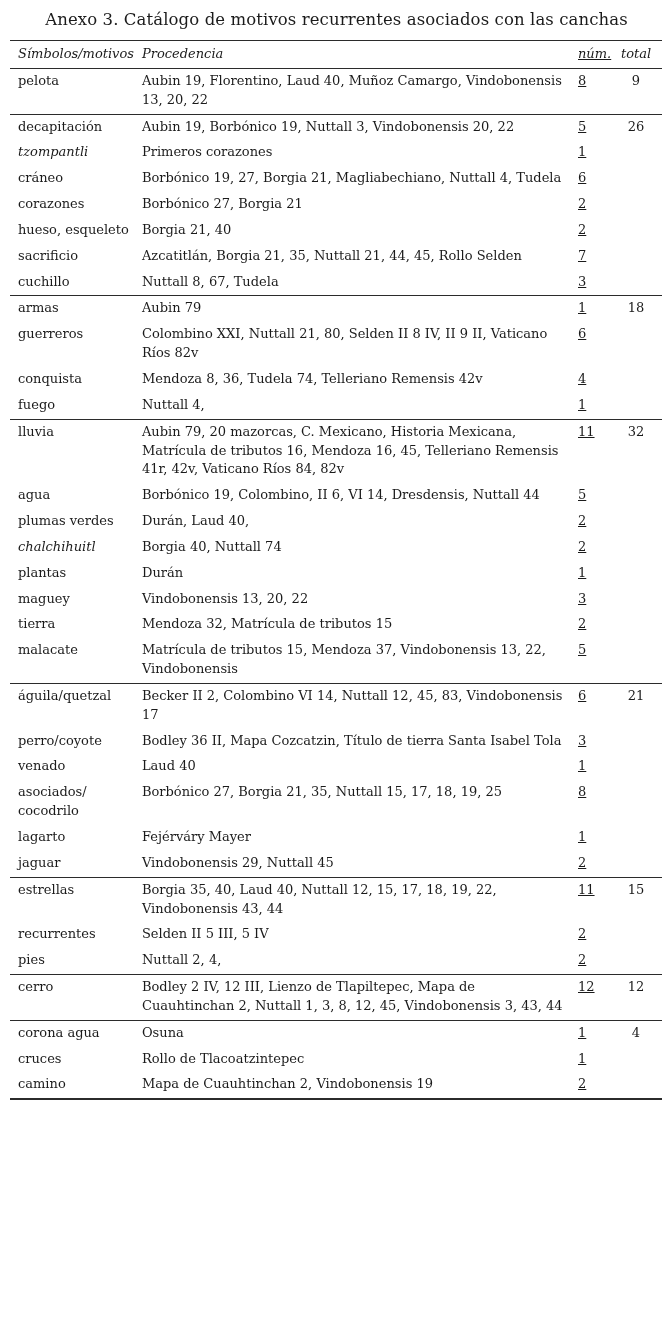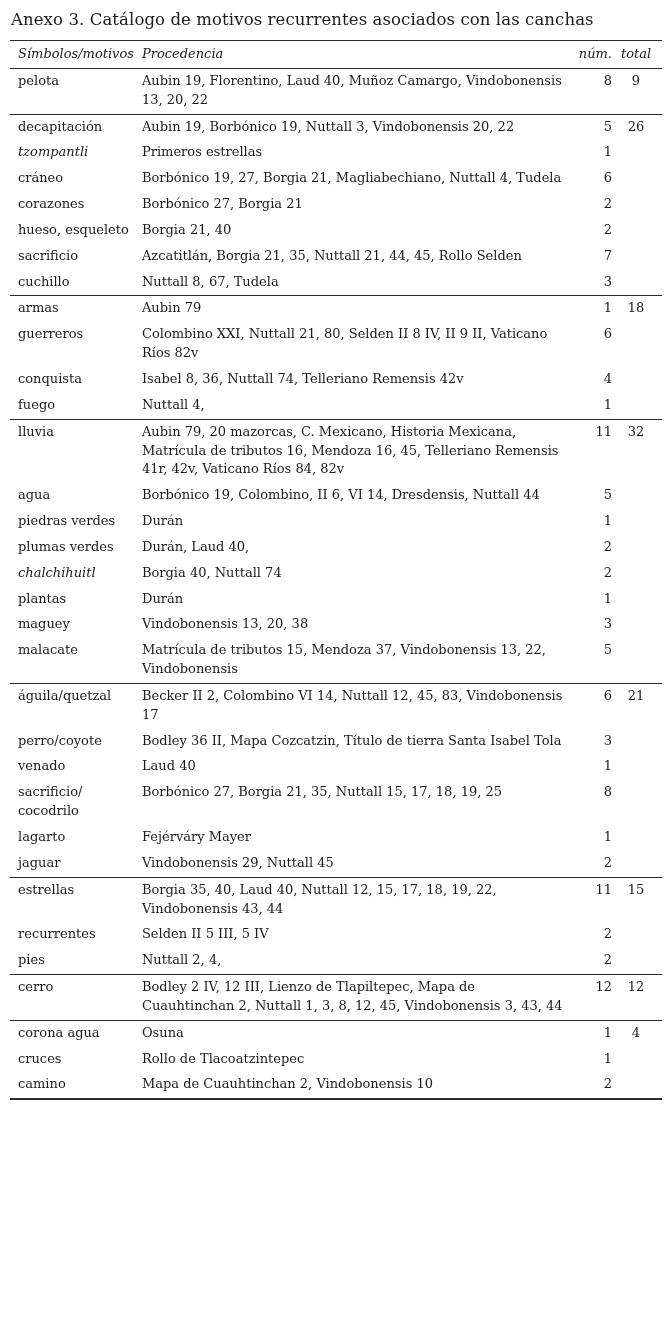--- a/index.html
+++ b/index.html
@@ -13,20 +13,21 @@
     width: 672px;
     min-height: 1340px;
     padding: 8px 10px 14px 10px;
     background: #ffffff;
   }
   .title {
     font-size: 16.5px;
     font-weight: normal;
     margin: 2px 0 11px 1px;
     letter-spacing: 0.1px;
+    text-align: center;
   }
   table.catalog {
     width: 100%;
     border-collapse: collapse;
     font-size: 13px;
     line-height: 1.45;
     border-bottom: 2px solid #2b2b2b;
     font-variant-numeric: oldstyle-nums;
   }
   thead tr {
@@ -41,21 +42,21 @@
     padding: 4px 0 4px 0;
   }
   tbody { border-top: 1px solid #2b2b2b; }
   td {
     vertical-align: top;
     padding: 3px 0 4px 0;
   }
   th.motivo, td.motivo { width: 130px; padding-left: 8px; padding-right: 8px; }
   td.motivo { white-space: pre-line; margin-left: 20px; }
   th.proc, td.proc { padding-right: 12px; }
-  th.num, td.num { width: 36px; text-align: right; padding-right: 2px; white-space: nowrap; }
+  th.num, td.num { width: 36px; padding-right: 2px; white-space: nowrap; text-decoration: underline; }
   th.total, td.total { width: 48px; text-align: center; padding-right: 4px; white-space: nowrap; }
   .italic { font-style: italic; }
 </style>
 </head>
 <body>
 
 <div class="page">
   <div class="title">Anexo 3. Catálogo de motivos recurrentes asociados con las canchas</div>
 
   <table class="catalog">
@@ -77,21 +78,21 @@
       </tbody>
       <tbody>
         <tr>
           <td class="motivo">decapitación</td>
           <td class="proc">Aubin 19, Borbónico 19, Nuttall 3, Vindobonensis 20, 22</td>
           <td class="num">5</td>
           <td class="total">26</td>
         </tr>
         <tr>
           <td class="motivo italic">tzompantli</td>
-          <td class="proc">Primeros estrellas</td>
+          <td class="proc">Primeros corazones</td>
           <td class="num">1</td>
           <td class="total"></td>
         </tr>
         <tr>
           <td class="motivo">cráneo</td>
           <td class="proc">Borbónico 19, 27, Borgia 21, Magliabechiano, Nuttall 4, Tudela</td>
           <td class="num">6</td>
           <td class="total"></td>
         </tr>
         <tr>
@@ -127,21 +128,21 @@
           <td class="total">18</td>
         </tr>
         <tr>
           <td class="motivo">guerreros</td>
           <td class="proc">Colombino XXI, Nuttall 21, 80, Selden II 8 IV, II 9 II, Vaticano Ríos 82v</td>
           <td class="num">6</td>
           <td class="total"></td>
         </tr>
         <tr>
           <td class="motivo">conquista</td>
-          <td class="proc">Isabel 8, 36, Nuttall 74, Telleriano Remensis 42v</td>
+          <td class="proc">Mendoza 8, 36, Tudela 74, Telleriano Remensis 42v</td>
           <td class="num">4</td>
           <td class="total"></td>
         </tr>
         <tr>
           <td class="motivo">fuego</td>
           <td class="proc">Nuttall 4,</td>
           <td class="num">1</td>
           <td class="total"></td>
         </tr>
       </tbody>
@@ -152,47 +153,47 @@
           <td class="num">11</td>
           <td class="total">32</td>
         </tr>
         <tr>
           <td class="motivo">agua</td>
           <td class="proc">Borbónico 19, Colombino, II 6, VI 14, Dresdensis, Nuttall 44</td>
           <td class="num">5</td>
           <td class="total"></td>
         </tr>
         <tr>
-          <td class="motivo">piedras verdes</td>
-          <td class="proc">Durán</td>
-          <td class="num">1</td>
-          <td class="total"></td>
-        </tr>
-        <tr>
           <td class="motivo">plumas verdes</td>
           <td class="proc">Durán, Laud 40,</td>
           <td class="num">2</td>
           <td class="total"></td>
         </tr>
         <tr>
           <td class="motivo italic">chalchihuitl</td>
           <td class="proc">Borgia 40, Nuttall 74</td>
           <td class="num">2</td>
           <td class="total"></td>
         </tr>
         <tr>
           <td class="motivo">plantas</td>
           <td class="proc">Durán</td>
           <td class="num">1</td>
           <td class="total"></td>
         </tr>
         <tr>
           <td class="motivo">maguey</td>
-          <td class="proc">Vindobonensis 13, 20, 38</td>
+          <td class="proc">Vindobonensis 13, 20, 22</td>
           <td class="num">3</td>
+          <td class="total"></td>
+        </tr>
+        <tr>
+          <td class="motivo">tierra</td>
+          <td class="proc">Mendoza 32, Matrícula de tributos 15</td>
+          <td class="num">2</td>
           <td class="total"></td>
         </tr>
         <tr>
           <td class="motivo">malacate</td>
           <td class="proc">Matrícula de tributos 15, Mendoza 37, Vindobonensis 13, 22, Vindobonensis</td>
           <td class="num">5</td>
           <td class="total"></td>
         </tr>
       </tbody>
       <tbody>
@@ -208,21 +209,21 @@
           <td class="num">3</td>
           <td class="total"></td>
         </tr>
         <tr>
           <td class="motivo">venado</td>
           <td class="proc">Laud 40</td>
           <td class="num">1</td>
           <td class="total"></td>
         </tr>
         <tr>
-          <td class="motivo">sacrificio/
+          <td class="motivo">asociados/
 cocodrilo</td>
           <td class="proc">Borbónico 27, Borgia 21, 35, Nuttall 15, 17, 18, 19, 25</td>
           <td class="num">8</td>
           <td class="total"></td>
         </tr>
         <tr>
           <td class="motivo">lagarto</td>
           <td class="proc">Fejérváry Mayer</td>
           <td class="num">1</td>
           <td class="total"></td>
@@ -270,19 +271,19 @@
           <td class="total">4</td>
         </tr>
         <tr>
           <td class="motivo">cruces</td>
           <td class="proc">Rollo de Tlacoatzintepec</td>
           <td class="num">1</td>
           <td class="total"></td>
         </tr>
         <tr>
           <td class="motivo">camino</td>
-          <td class="proc">Mapa de Cuauhtinchan 2, Vindobonensis 10</td>
+          <td class="proc">Mapa de Cuauhtinchan 2, Vindobonensis 19</td>
           <td class="num">2</td>
           <td class="total"></td>
         </tr>
       </tbody>
     </table>
 </div>
 
 </body></html>

